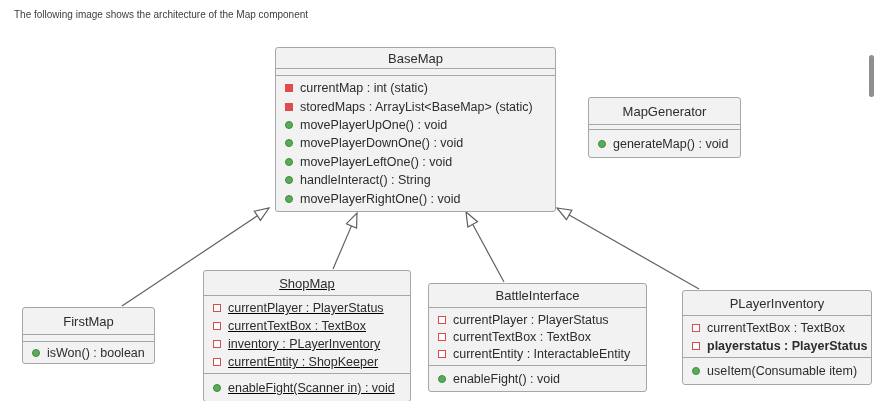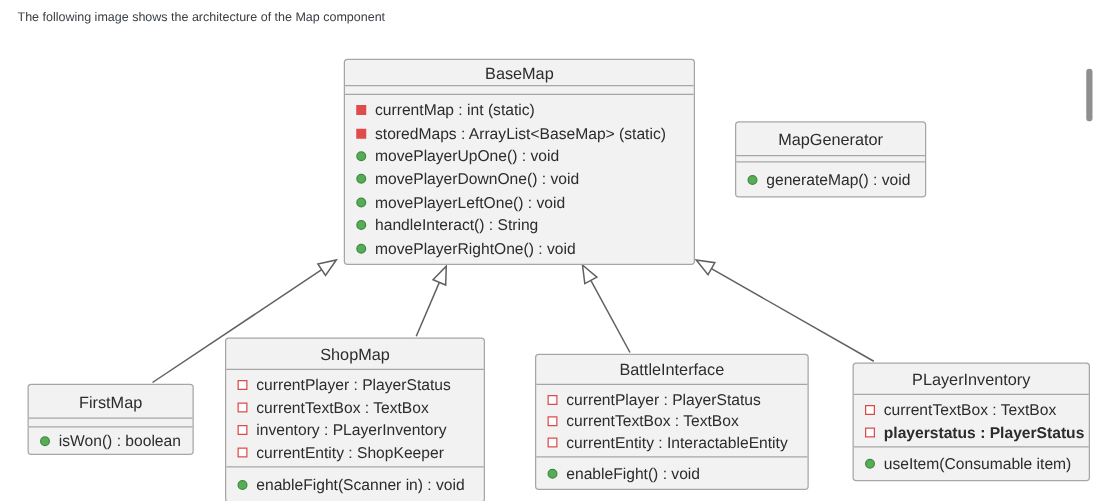--- a/index.html
+++ b/index.html
@@ -105,21 +105,21 @@
     <div class="uml-class" style="left: 22px; top: 307px; width: 133px;">
       <div class="uml-title" style="height: 27px;">FirstMap</div>
       <div class="uml-strip" style="height: 7px;"></div>
       <div class="uml-comp" style="height: 21px;">
         <div class="member" style="height: 15px;">
           <span class="icon method"></span>
           <span>isWon() : boolean</span>
         </div>
       </div>
     </div>
-    <div class="uml-class" style="left: 180px; top: 270px; width: 208px;">
+    <div class="uml-class" style="left: 203px; top: 270px; width: 208px; text-decoration: underline;">
       <div class="uml-title" style="height: 25px;">ShopMap</div>
       <div class="uml-comp" style="height: 78px;">
         <div class="member" style="height: 18px;">
           <span class="icon field"></span>
           <span>currentPlayer : PlayerStatus</span>
         </div>
         <div class="member" style="height: 18px;">
           <span class="icon field"></span>
           <span>currentTextBox : TextBox</span>
         </div>

